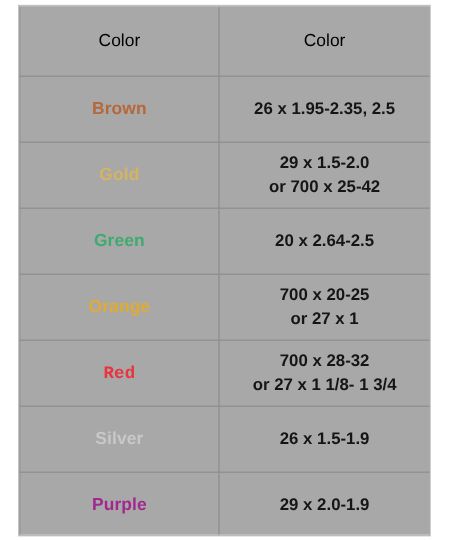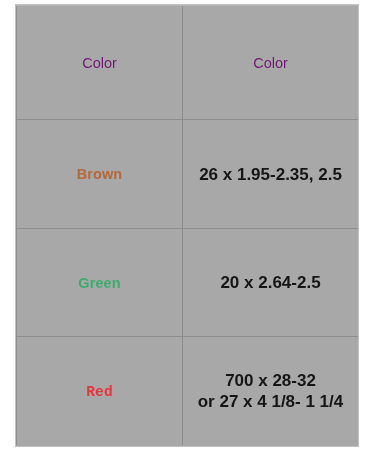--- a/index.html
+++ b/index.html
@@ -49,37 +49,37 @@
     text-align: center;
     vertical-align: middle;
     padding: 2px 4px;
     background: #a9a8a9;
     line-height: 1.25;
   }
 
   
   tr.header-row td {
     font-size: 14.5px;
-    color: #701a75;
+    color: #000000;
     font-weight: 400;
     height: 58px;
   }
 
   tr.data-row td {
     height: 55px;
   }
 
   .color-label {
     font-size: 14.5px;
     font-weight: 700;
     letter-spacing: 0.1px;
   }
 
   .size-text {
-    font-size: 17px;
+    font-size: 14px;
     font-weight: 700;
     color: #151515;
     white-space: pre-line;
   }
 
   
   .sheen-top {
     position: absolute;
     left: 0; top: 0;
     width: 344px; height: 1px;
@@ -114,40 +114,74 @@
 
         <tr class="data-row">
           <td>
             <span class="color-label" style="color: rgb(181, 104, 58);">Brown</span>
           </td>
           <td>
             <span class="size-text">26 x 1.95-2.35, 2.5</span>
           </td>
         </tr>
 
+        <tr class="data-row">
+          <td>
+            <span class="color-label" style="color: rgb(212, 180, 96);">Gold</span>
+          </td>
+          <td>
+            <span class="size-text">29 x 1.5-2.0
+or 700 x 25-42</span>
+          </td>
+        </tr>
 
         <tr class="data-row">
           <td>
             <span class="color-label" style="color: rgb(61, 171, 110);">Green</span>
           </td>
           <td>
             <span class="size-text">20 x 2.64-2.5</span>
           </td>
         </tr>
 
+        <tr class="data-row">
+          <td>
+            <span class="color-label" style="color: rgb(223, 171, 50);">Orange</span>
+          </td>
+          <td>
+            <span class="size-text">700 x 20-25
+or 27 x 1</span>
+          </td>
+        </tr>
 
         <tr class="data-row">
           <td>
             <span class="color-label" style="color: rgb(232, 52, 60); font-family: Liberation Mono, monospace;">Red</span>
           </td>
           <td>
             <span class="size-text">700 x 28-32
-or 27  x 4 1/8- 1 1/4</span>
+or 27  x 1 1/8- 1 3/4</span>
           </td>
         </tr>
 
+        <tr class="data-row">
+          <td>
+            <span class="color-label" style="color: rgb(200, 200, 200);">Silver</span>
+          </td>
+          <td>
+            <span class="size-text">26 x 1.5-1.9</span>
+          </td>
+        </tr>
 
+        <tr class="data-row">
+          <td>
+            <span class="color-label" style="color: rgb(160, 40, 143);">Purple</span>
+          </td>
+          <td>
+            <span class="size-text">29 x 2.0-1.9</span>
+          </td>
+        </tr>
       </tbody>
     </table>
 
     <div class="sheen-bottom"></div>
   </div>
 </div>
 
 </body></html>

